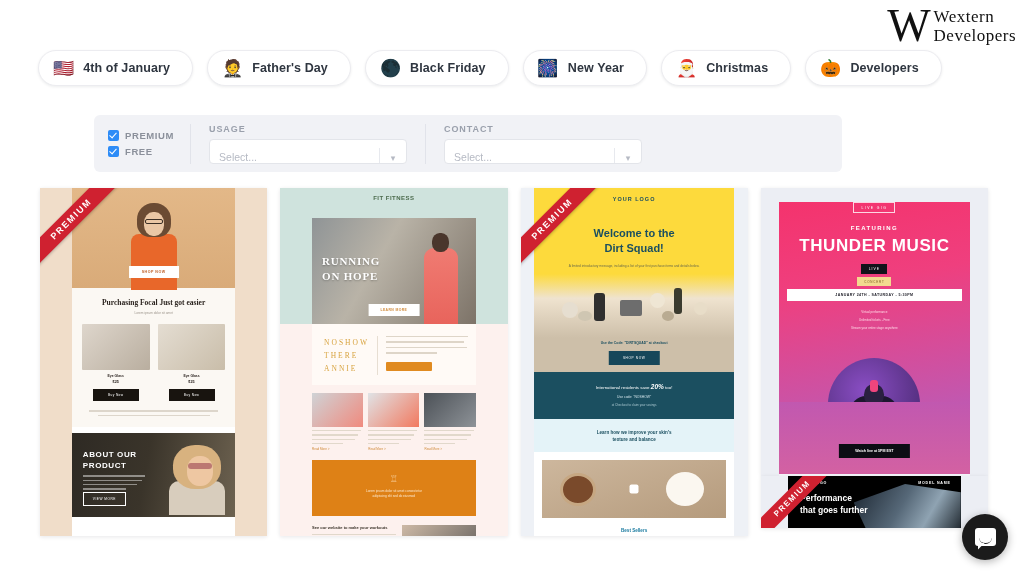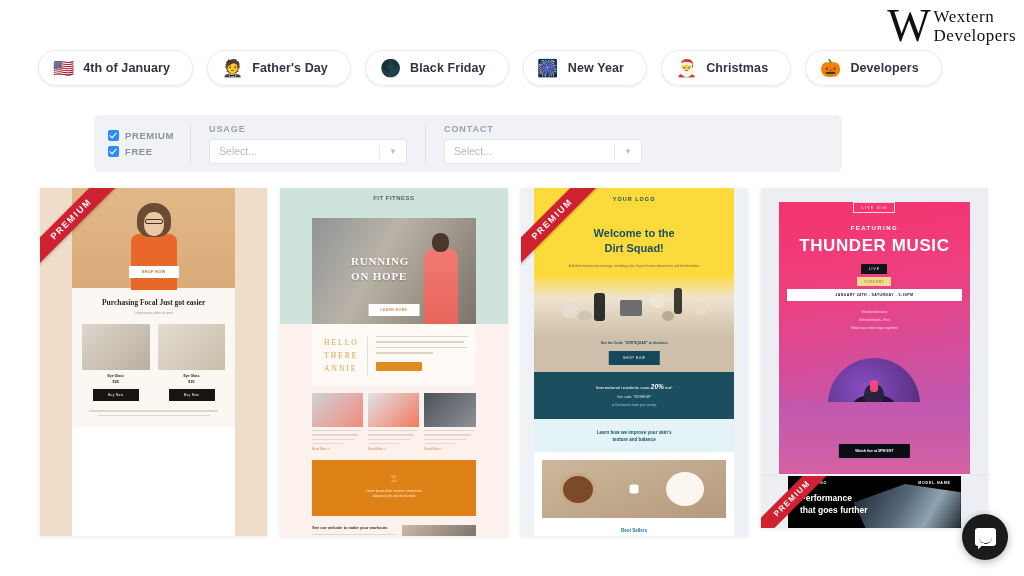--- a/index.html
+++ b/index.html
@@ -76,21 +76,21 @@
   }
   .divider { width: 1px; height: 40px; background: #e1e3ea; }
   .field { padding: 0 18px; }
   .field-label {
     font-size: 9px; font-weight: 700; color: #9aa0ac;
     letter-spacing: .9px; margin-bottom: 5px;
   }
   .select {
     width: 198px; height: 25px; background: #fff;
     border: 1px solid #e3e5ea; border-radius: 4px;
-    display: flex; align-items: center; justify-content: space-between;
+    display: flex; align-items: flex-end; justify-content: space-between;
     padding: 0 0 0 9px;
   }
   .select .ph { font-size: 10.5px; color: #b6bac4; }
   .select .sep { width: 1px; height: 15px; background: #e7e9ee; margin-left: auto; }
   .select .car {
     width: 26px; text-align: center; font-size: 9px; color: #b6bac4;
   }
 
   
   .grid {
@@ -185,21 +185,21 @@
     position: absolute; right: 18px; bottom: 0; width: 34px; height: 76px;
     background: linear-gradient(180deg,#f07b72,#e8645c); border-radius: 10px 10px 0 0;
   }
   .c2 .photo .runner::before {
     content: ""; position: absolute; left: 8px; top: -15px; width: 17px; height: 19px;
     background: #4a362c; border-radius: 45%;
   }
   .c2 .photo h3 {
     position: absolute; left: 10px; top: 36px; color: #fff;
     font-family: "Liberation Serif", serif; font-size: 11px; line-height: 15px;
-    letter-spacing: .8px; text-shadow: 0 1px 2px rgba(0,0,0,.3); margin-left: 29px;
+    letter-spacing: .8px; text-shadow: 0 1px 2px rgba(0,0,0,.3);
   }
   .c2 .photo .cta2 {
     position: absolute; left: 50%; transform: translateX(-50%); bottom: 8px;
     background: #fff; font-size: 3.4px; color: #d08a3a; font-weight: 700;
     padding: 4px 12px; letter-spacing: .4px;
   }
   .c2 .mid { background: #fffaf6; margin: 0 14%; padding: 12px 8px 10px; display: flex; gap: 8px; }
   .c2 .hello { font-family: "Liberation Serif", serif; color: #d8a441; font-size: 7.5px; line-height: 13px; letter-spacing: 2px; padding-left: 4px; }
   .c2 .vline { width: 1px; background: #e7ded2; }
   .c2 .body2 { flex: 1; }
@@ -440,41 +440,62 @@
                 <div class="pname">Eye Glass</div>
                 <div class="price">$25</div>
                 <div class="buy">Buy Now</div>
               </div>
             </div>
             <div class="para">
               <i style="width:90%"></i>
                 <i style="width:78%"></i>
             </div>
           </div>
+          <div class="about">
+            <div class="at">
+              <div>ABOUT OUR</div>
+              <div>PRODUCT</div>
+            </div>
+            <div class="lines">
+              <i style="width:100%"></i>
+                <i style="width:95%"></i>
+                <i style="width:88%"></i>
+                <i style="width:70%"></i>
+            </div>
+            <div class="vm">VIEW MORE</div>
+            <div class="ph2">
+              <div class="hd">
+                <div class="hr"></div>
+                <div class="fc"></div>
+                <div class="gl"></div>
+              </div>
+              <div class="bd"></div>
+            </div>
+          </div>
 
         </div>
       </div>
     </div>
 
     <div class="col">
       <div class="card c2">
         <div class="top">
           <div class="logo2">FIT FITNESS</div>
           <div class="photo">
             <div class="runner"></div>
             <h3>
               <span>RUNNING</span><br>
               <span>ON HOPE</span>
             </h3>
             <div class="cta2">LEARN MORE</div>
           </div>
         </div>
         <div class="mid">
           <div class="hello">
-            <div>HELLO</div>
+            <div>NOSHOW</div>
             <div>THERE</div>
             <div>ANNIE</div>
           </div>
           <div class="vline"></div>
           <div class="body2">
             <i style="width:100%"></i>
               <i style="width:96%"></i>
               <i style="width:99%"></i>
               <i style="width:62%"></i>
             <div class="btn2"></div>

